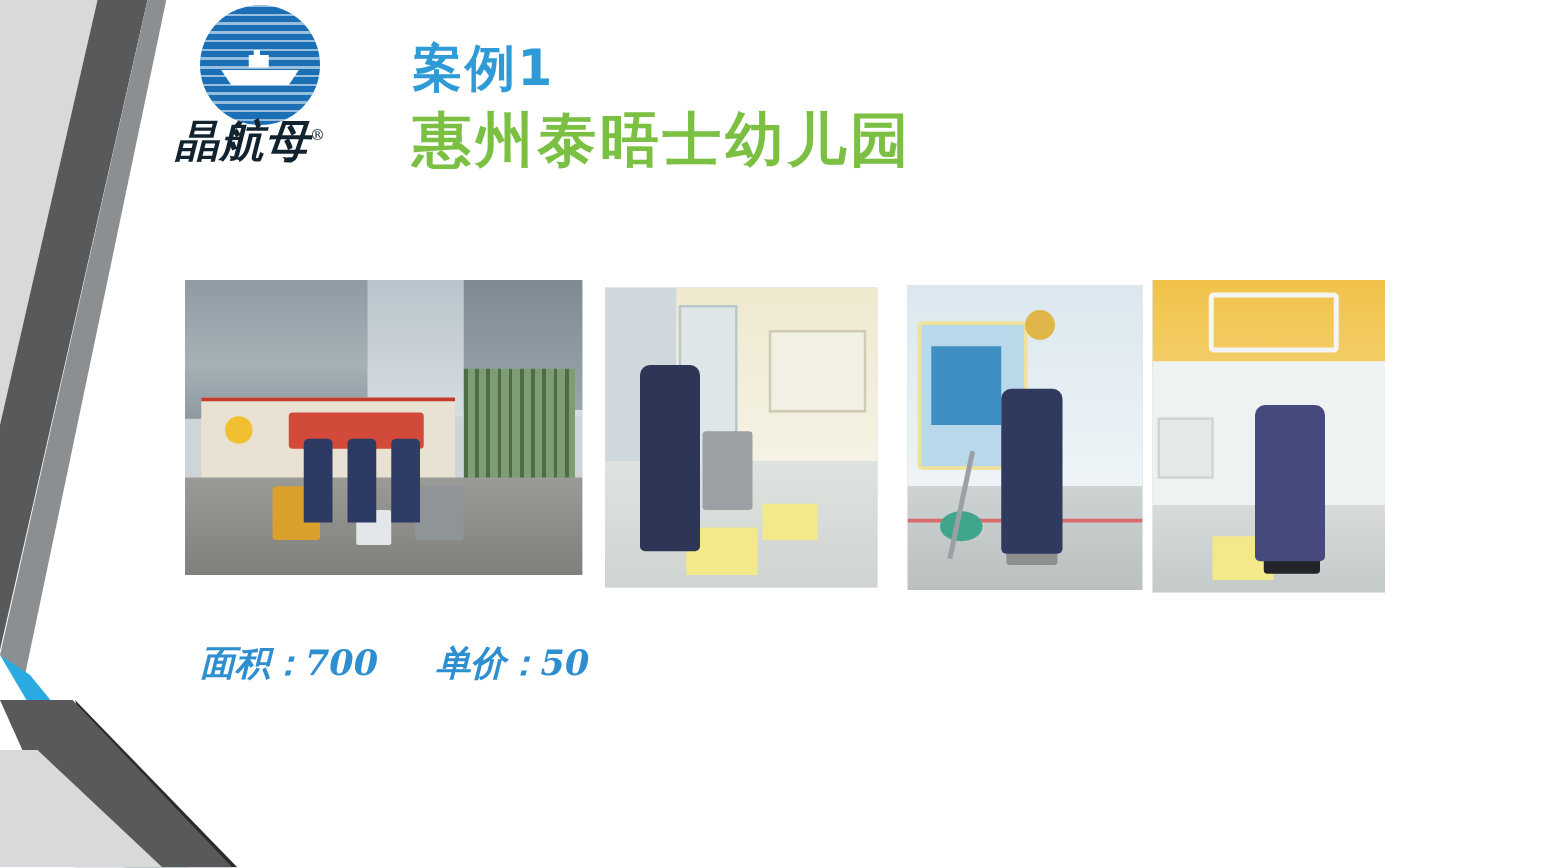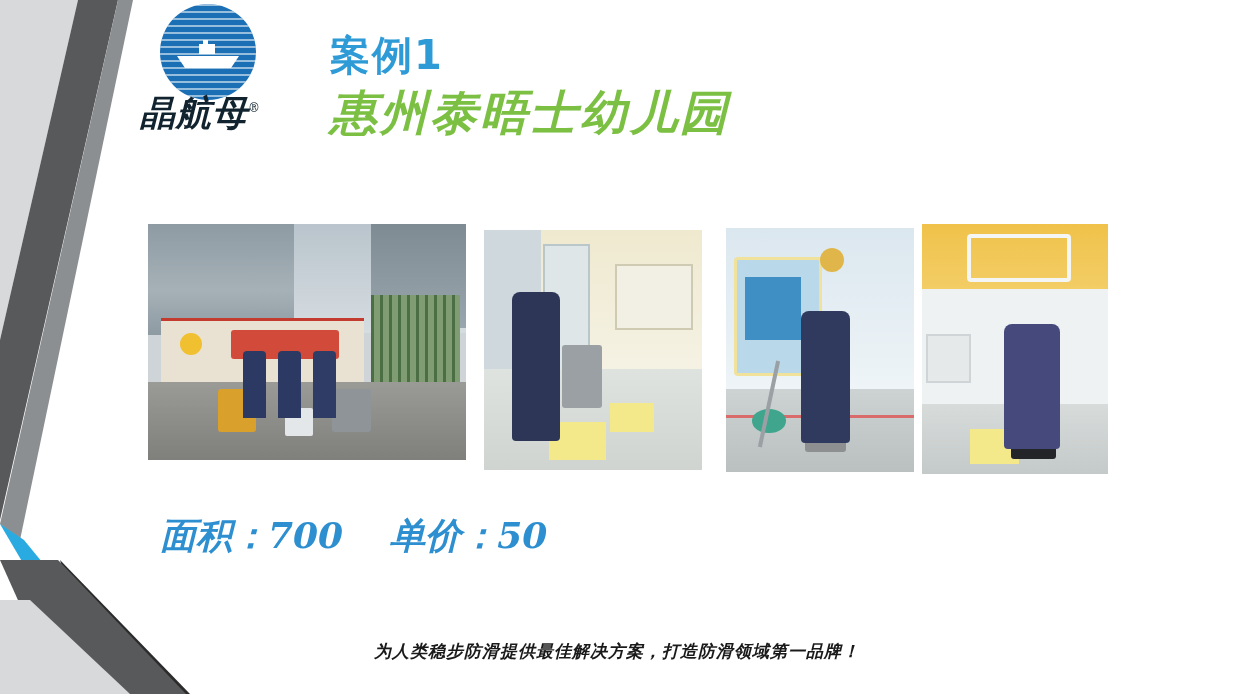--- a/index.html
+++ b/index.html
@@ -98,21 +98,20 @@
     font-weight: bold;
     color: #2e9bd6;
     letter-spacing: 2px;
     line-height: 1.15;
   }
   .title-2 {
     margin-top: 8px;
     font-family: "DejaVu Serif", serif;
     font-size: 47px;
     font-weight: bold;
-    font-style: italic;
     color: #7bc043;
     letter-spacing: 3px;
     line-height: 1.15;
   }
 
   
   .photos {
     position: absolute;
     left: 148px;
     top: 224px;
@@ -189,21 +188,21 @@
   #photo4 .legs   { position:absolute; left:48%; top:66%; width:24%; height:28%; background:#232528; border-radius:3px;}
 
   
   .stats {
     position: absolute;
     left: 160px;
     top: 512px;
     font-family: "DejaVu Serif", serif;
     font-style: italic;
     font-weight: bold;
-    font-size: 36px;
+    font-size: 28px;
     color: #2e8fd0;
     white-space: nowrap;
   }
   .stats .gap { display: inline-block; width: 46px; }
 
   
   .footer {
     position: absolute;
     left: 0;
     top: 640px;
@@ -308,15 +307,14 @@
         <div class="legs"></div>
         <div class="worker"></div>
     </div>
 
   </div>
 
   <div class="stats">
     <span>面积：</span><span>700</span><span class="gap"></span><span>单价：</span><span>50</span>
   </div>
 
-  <div class="footer">为人类稳步防滑提供最佳解决方案，打造防滑领域第一品牌！</div>
 
 </div>
 
 </body></html>

